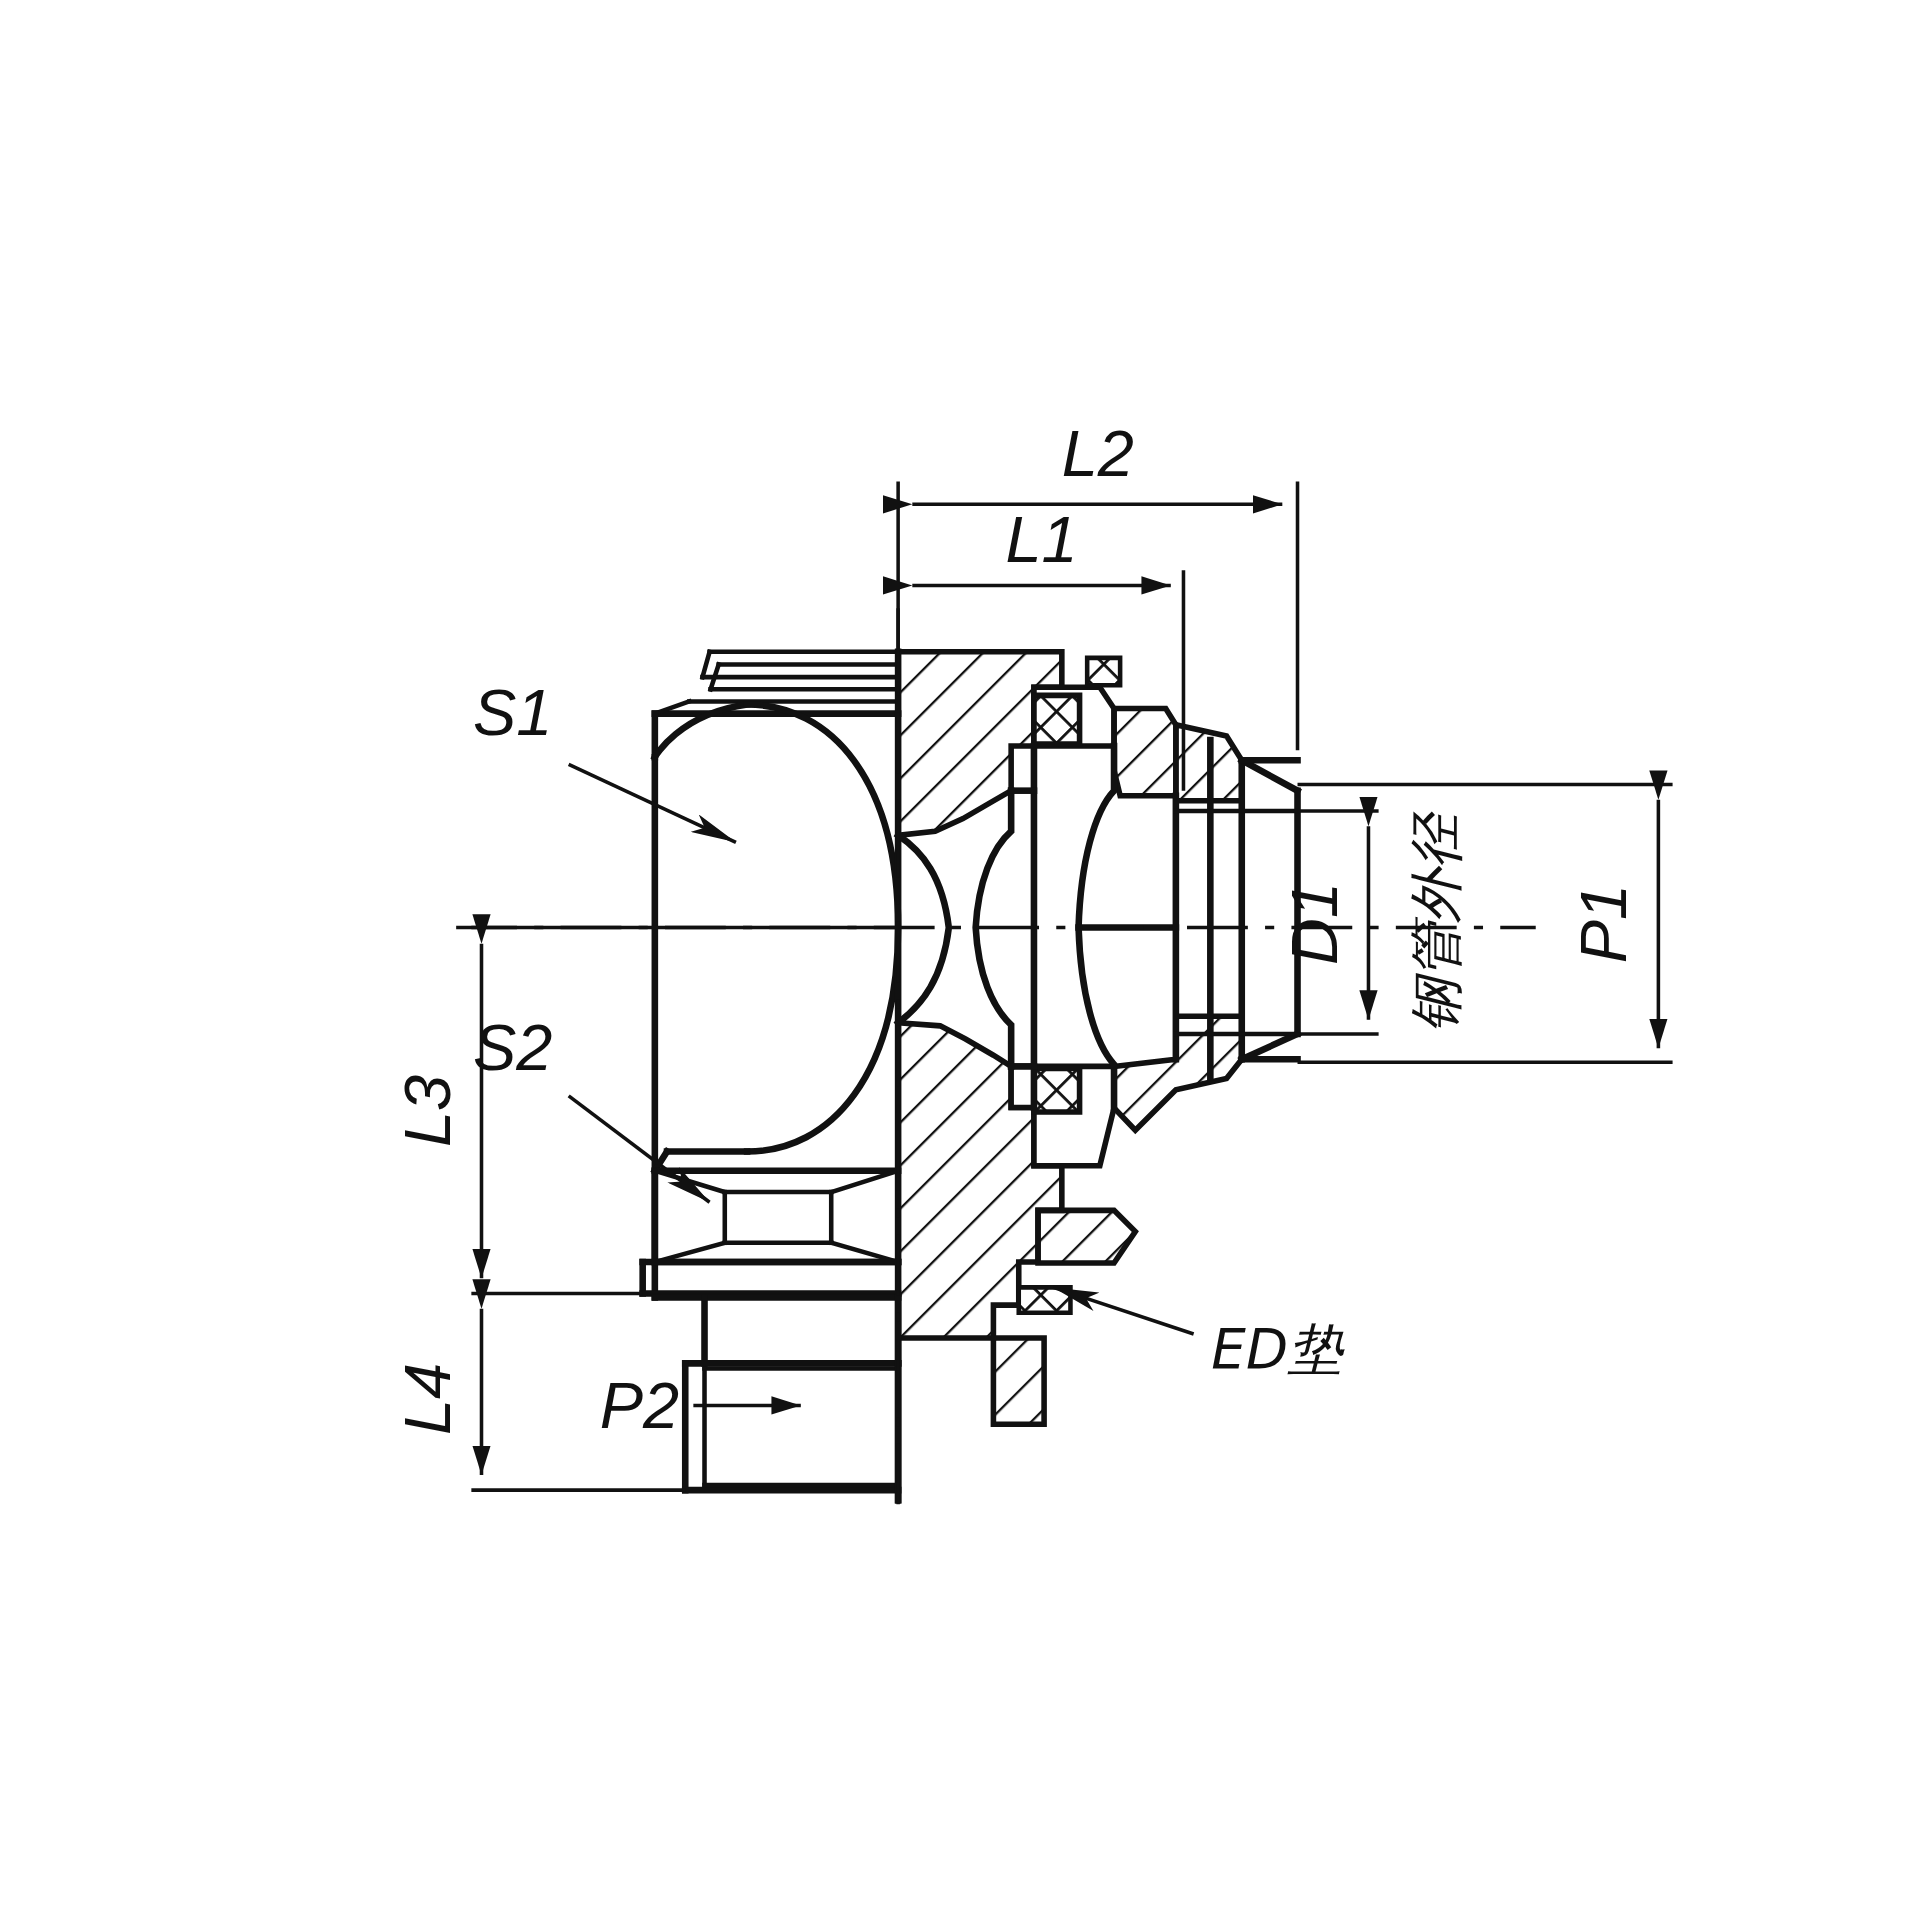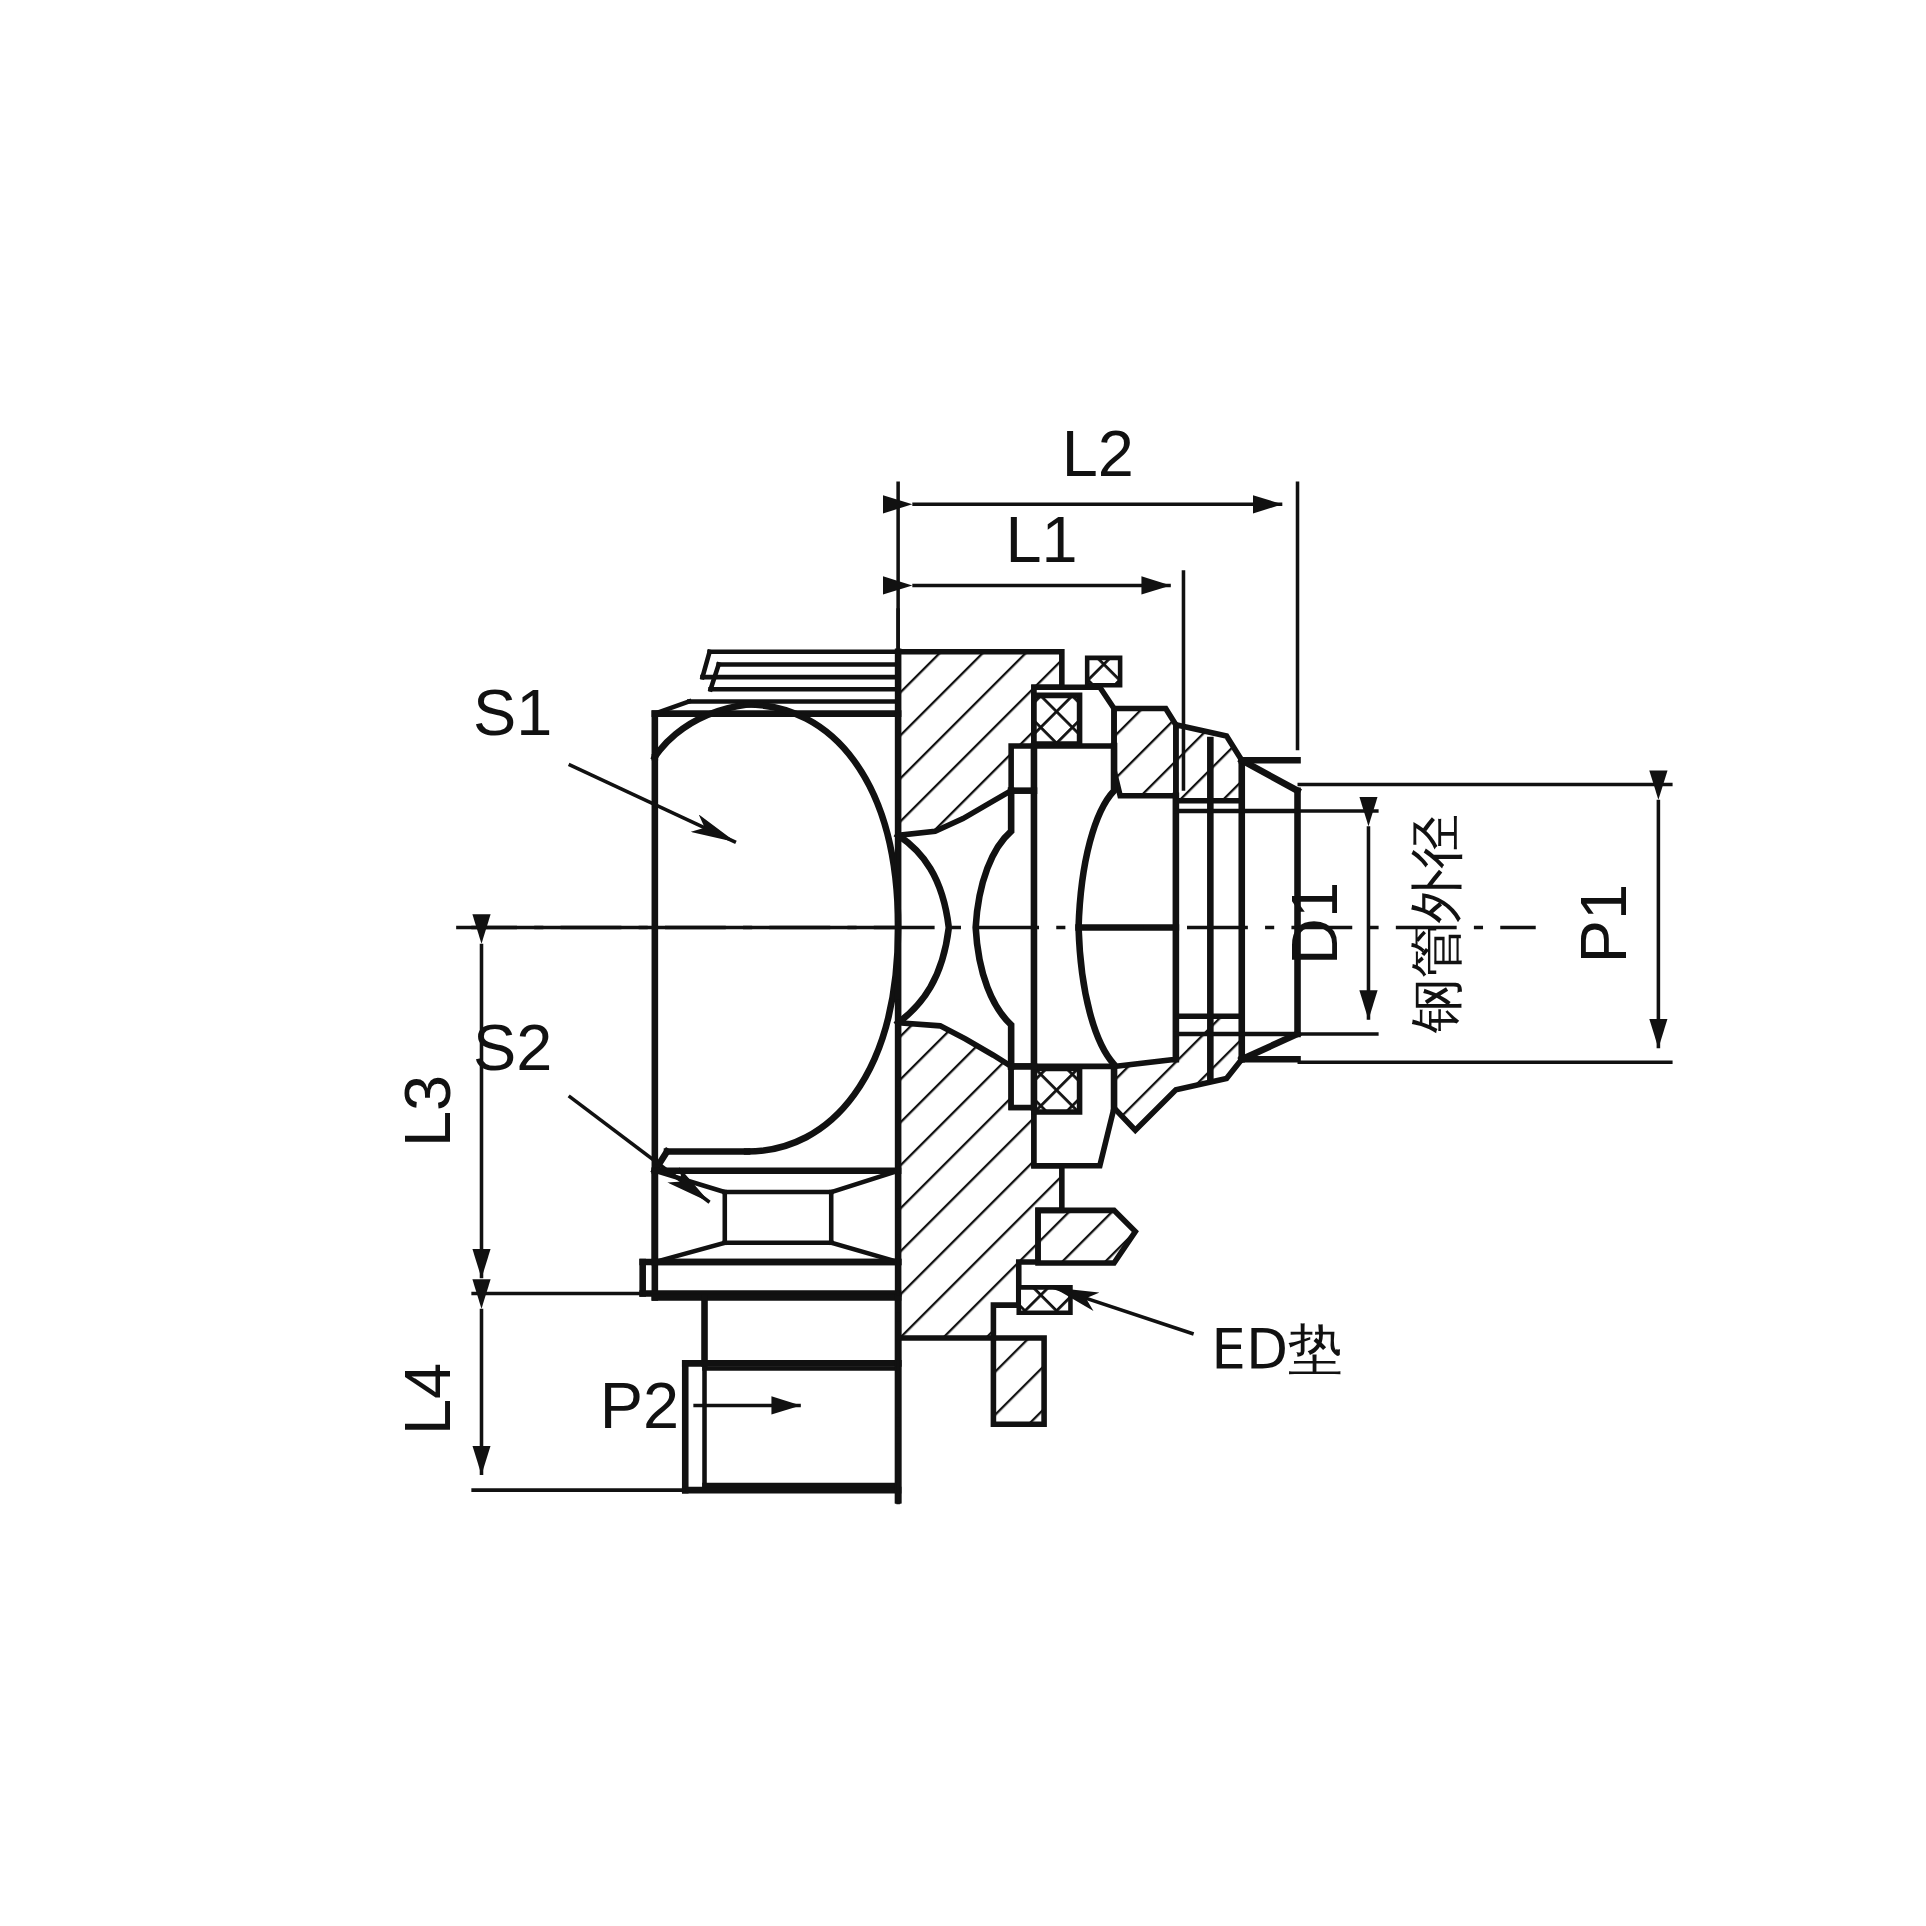--- a/index.html
+++ b/index.html
@@ -2,21 +2,21 @@
 <html style="font-size:8px"><head>
 <meta charset="utf-8">
 <title>Hydraulic Swivel Elbow Fitting — Technical Drawing</title>
 <style>
   html,body{margin:0;padding:0;background:#ffffff;}
   body{
     width:1926px;height:1926px;
     font-family:"Liberation Sans","DejaVu Sans",sans-serif;
     color:#000;overflow:hidden;position:relative;
   }
-  #sheet{position:absolute;inset:0;width:1926px;height:1926px;}
+  #sheet{position:absolute;inset:0;width:1926px;height:1926px;font-style:italic;}
   svg{display:block;width:1926px;height:1926px;}
 
   .ln{fill:none;stroke:#111;stroke-width:9;stroke-linecap:square;stroke-linejoin:miter;}
   .ln-thick{fill:none;stroke:#111;stroke-width:13;stroke-linecap:square;stroke-linejoin:miter;}
   .dim{fill:none;stroke:#111;stroke-width:7;stroke-linecap:butt;}
   .ext{fill:none;stroke:#111;stroke-width:7;stroke-linecap:butt;}
   .ctr{fill:none;stroke:#111;stroke-width:7;stroke-linecap:butt;
        stroke-dasharray:120 34 18 34;}
   .lead{fill:none;stroke:#111;stroke-width:7;stroke-linecap:butt;}
   .txt{font-family:"Liberation Sans","DejaVu Sans",sans-serif;

